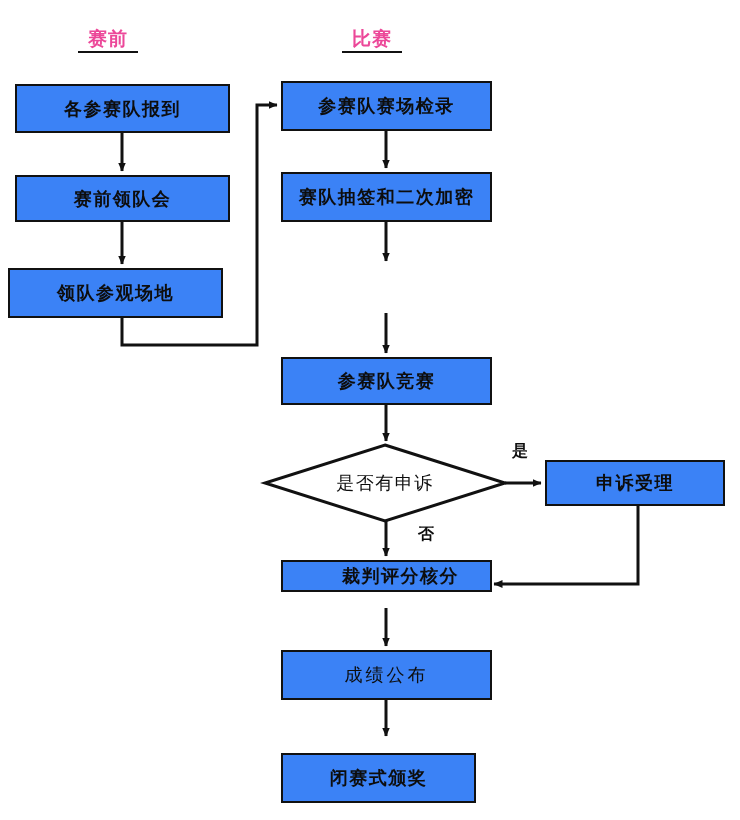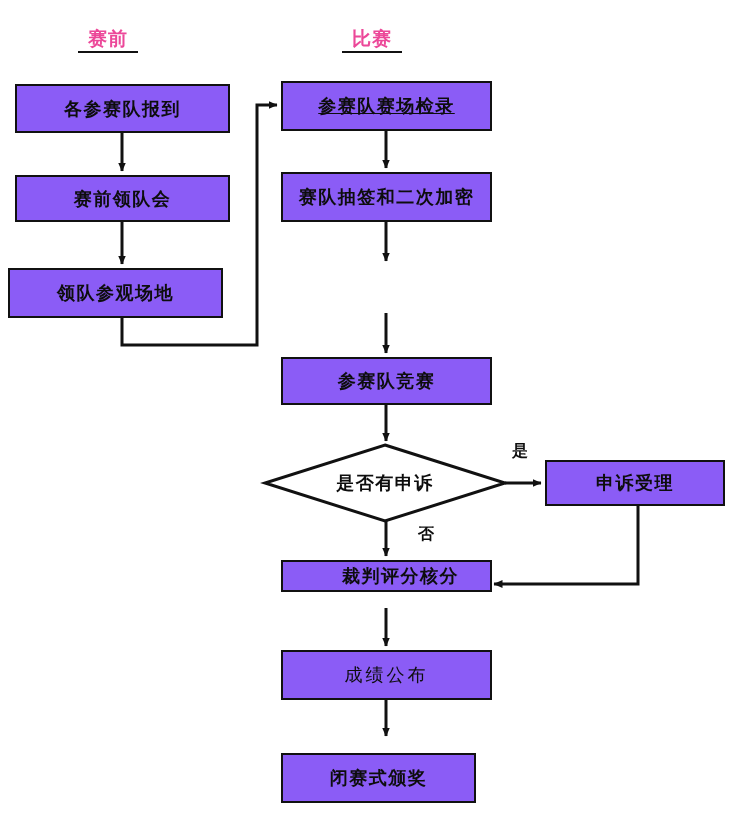--- a/index.html
+++ b/index.html
@@ -37,21 +37,21 @@
   }
   #header-pre   { left: 78px;  top: 28px; }
   #header-match { left: 342px; top: 28px; }
 
   .node {
     position: absolute;
     box-sizing: border-box;
     display: flex;
     align-items: center;
     justify-content: center;
-    background: #8b5cf6;
+    background: #3b82f6;
     border: 2px solid #111111;
     color: #0d0d0d;
     font-size: 18px;
     font-weight: bold;
     letter-spacing: 1.5px;
     white-space: nowrap;
   }
   .node.serif-light {
     font-family: "DejaVu Serif", "Liberation Serif", serif;
     font-weight: normal;
@@ -60,21 +60,21 @@
   .diamond-label {
     position: absolute;
     left: 265px;
     top: 445px;
     width: 240px;
     height: 76px;
     display: flex;
     align-items: center;
     justify-content: center;
     font-size: 18px;
-    font-weight: bold;
+    font-weight: normal;
     letter-spacing: 1.5px;
     color: #0d0d0d;
     white-space: nowrap;
     pointer-events: none;
   }
   .edge-label {
     position: absolute;
     font-size: 16px;
     font-weight: bold;
     color: #0d0d0d;
@@ -119,21 +119,21 @@
 
   <div class="col-header" id="header-pre">赛前</div>
   <div class="col-header" id="header-match">比赛</div>
 
   <div class="node" style="left:15px; top:84px; width:215px; height:49px;">各参赛队报到</div>
 
   <div class="node" style="left:15px; top:175px; width:215px; height:47px;">赛前领队会</div>
 
   <div class="node" style="left:8px; top:268px; width:215px; height:50px;">领队参观场地</div>
 
-  <div class="node" style="left:281px; top:81px; width:211px; height:50px;text-decoration:underline;">参赛队赛场检录</div>
+  <div class="node" style="left:281px; top:81px; width:211px; height:50px;">参赛队赛场检录</div>
 
   <div class="node" style="left:281px; top:172px; width:211px; height:50px;">赛队抽签和二次加密</div>
 
 
   <div class="node" style="left:281px; top:357px; width:211px; height:48px;">参赛队竞赛</div>
 
   <div class="diamond-label">是否有申诉</div>
 
   <div class="node" style="left:545px; top:460px; width:180px; height:46px;">申诉受理</div>
 

